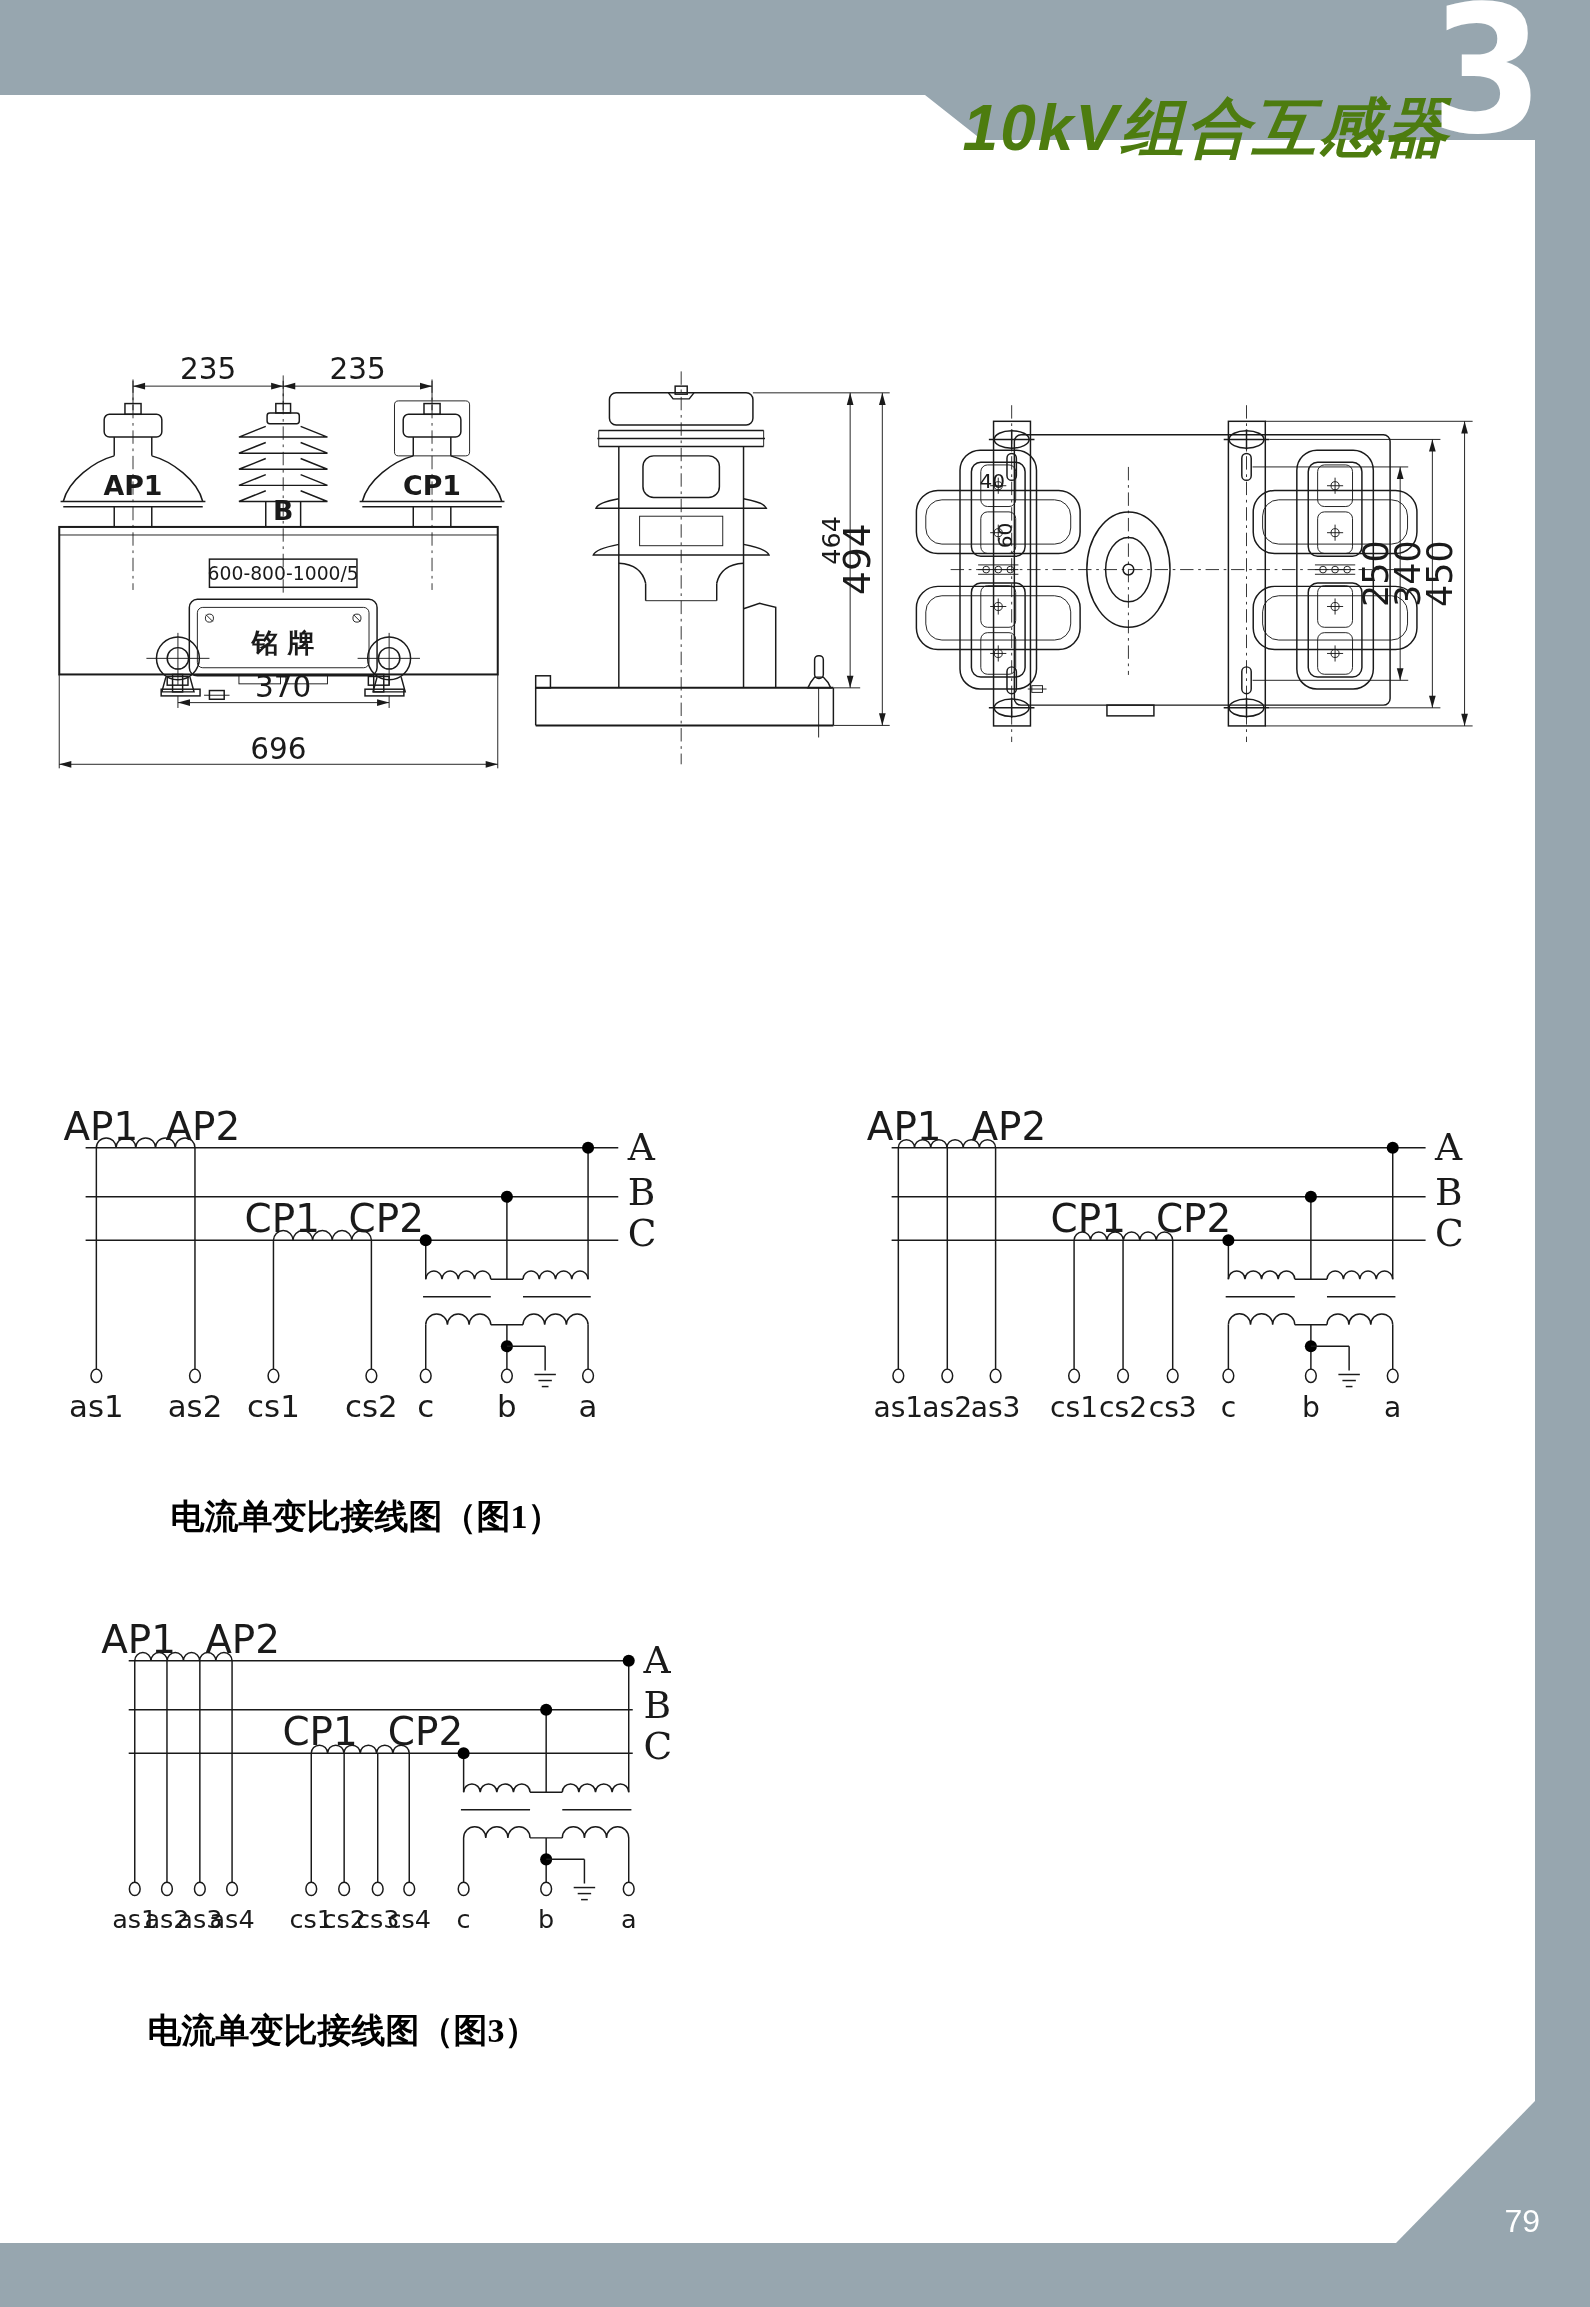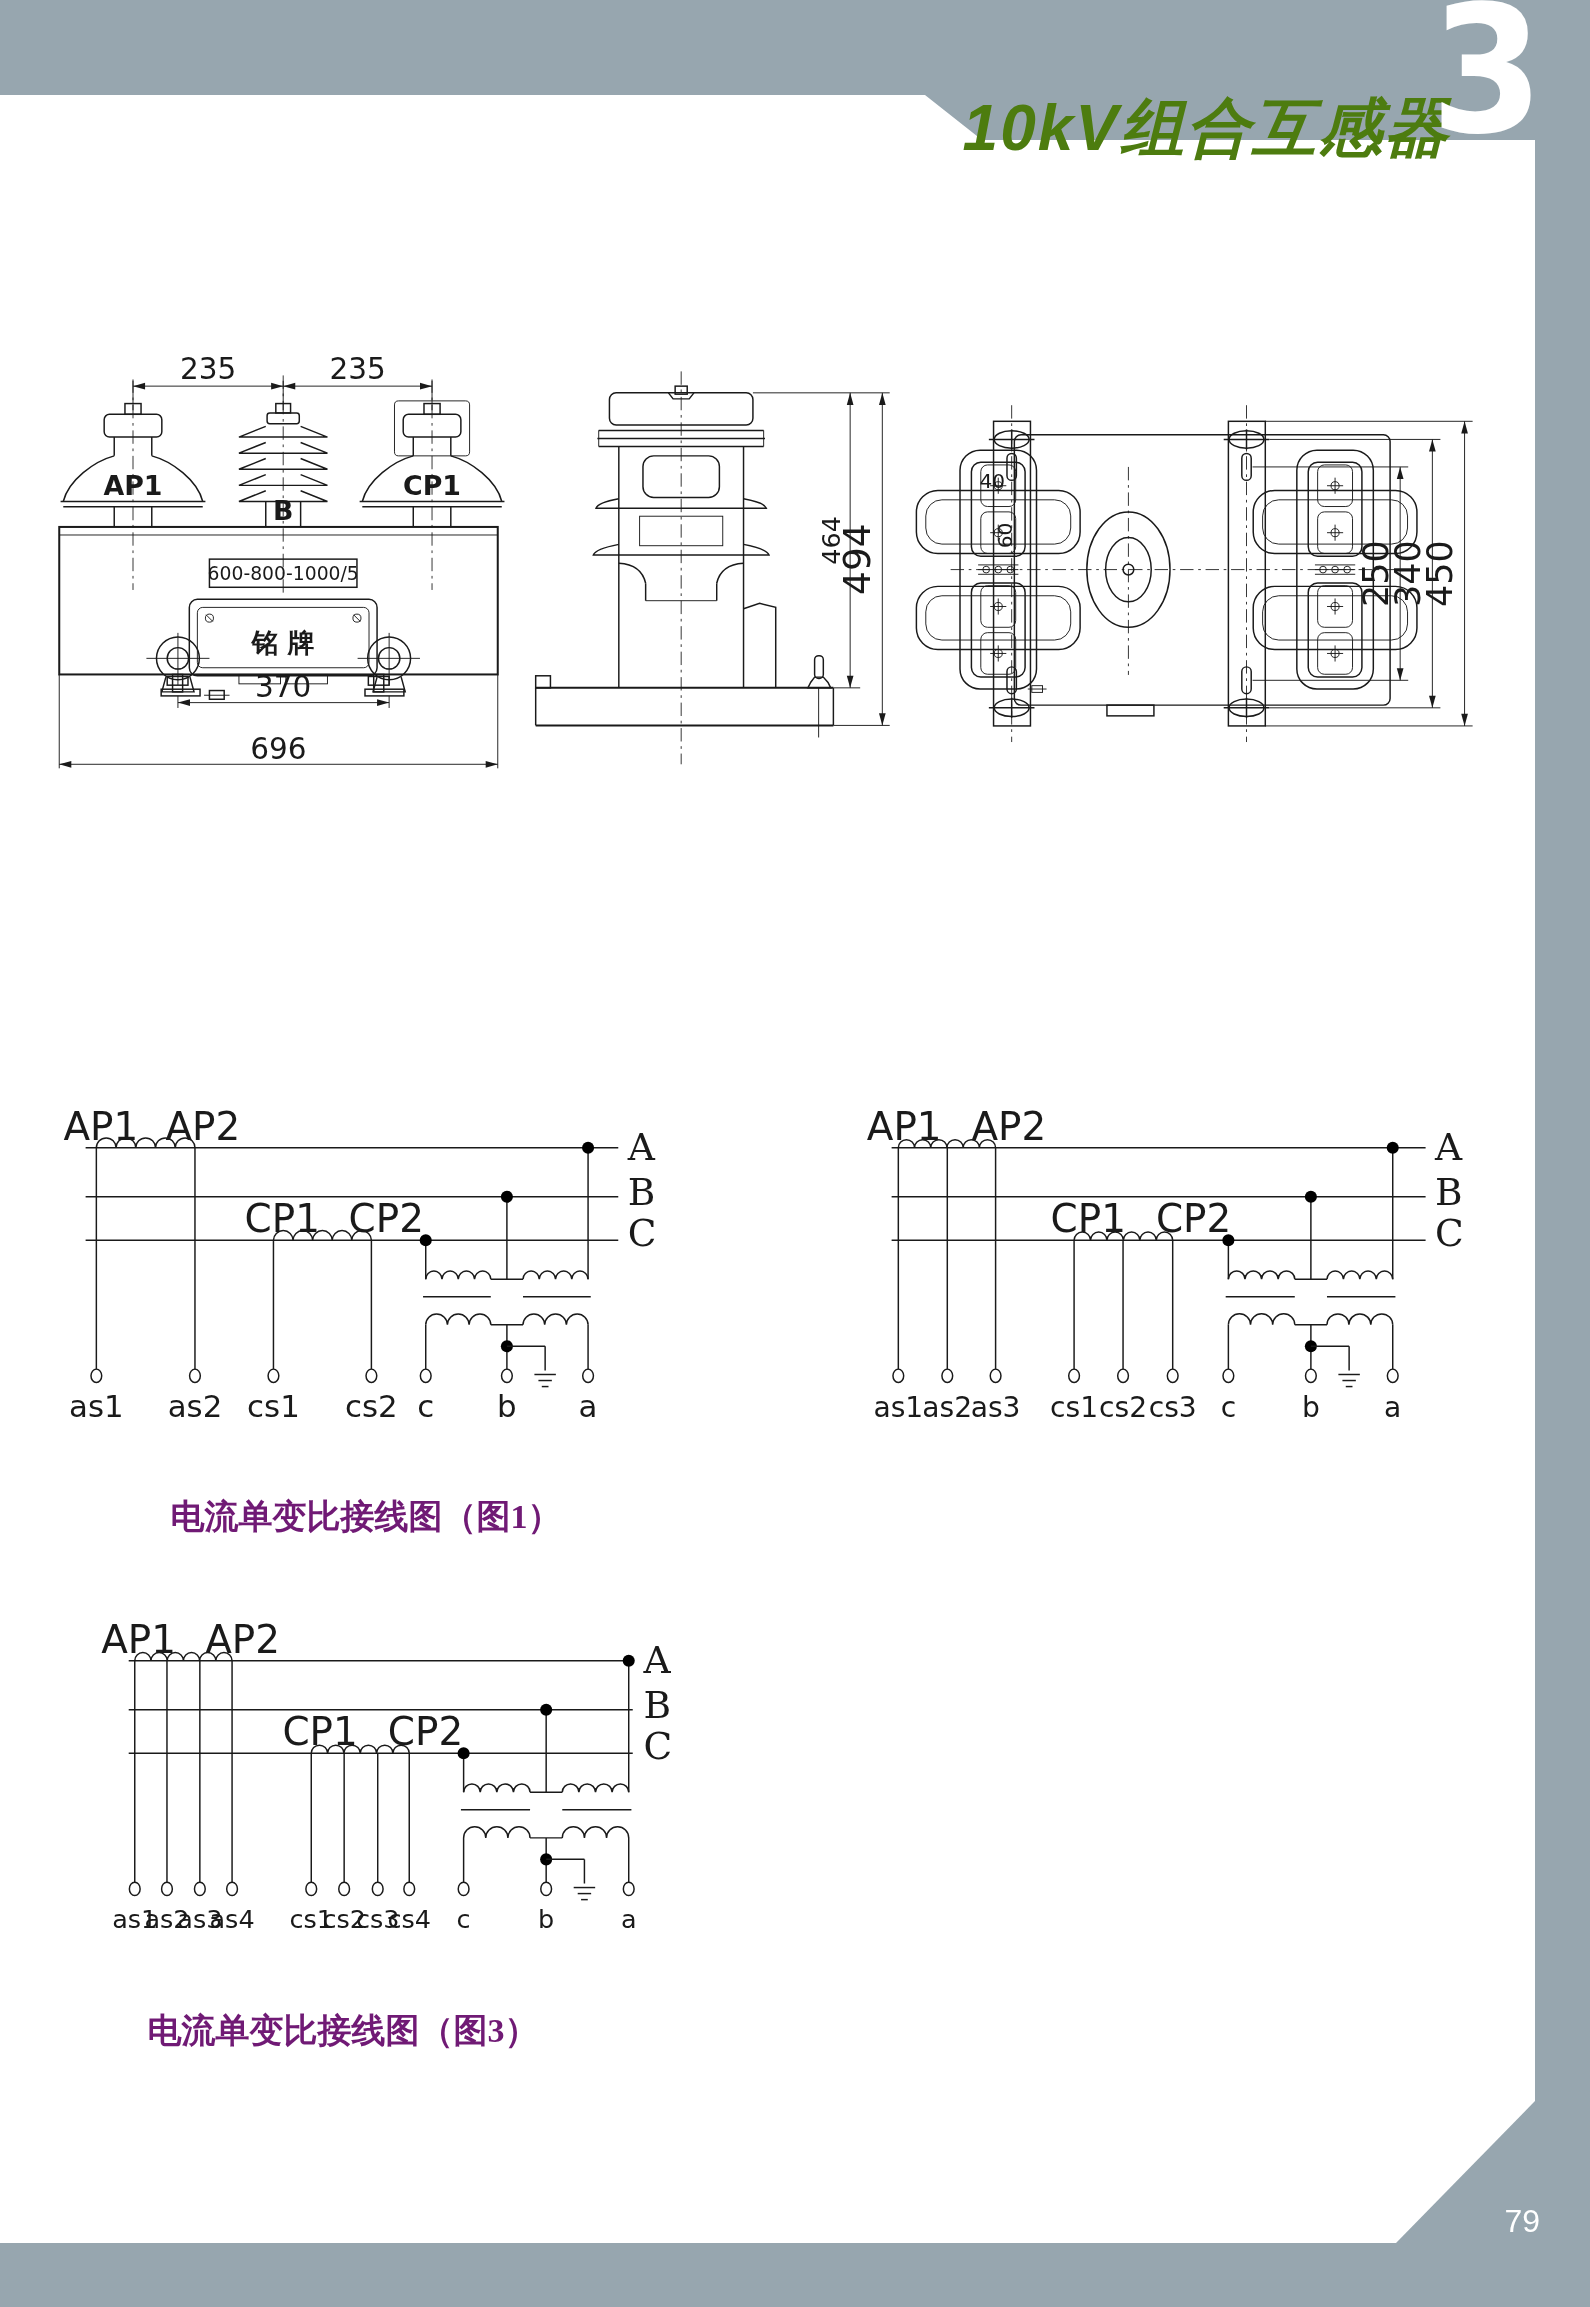--- a/index.html
+++ b/index.html
@@ -27,21 +27,21 @@
   .s2{stroke:#1a1a1a;stroke-width:2.2;fill:none;}
   .s3{stroke:#1a1a1a;stroke-width:3;fill:none;}
   .dash{stroke:#1a1a1a;stroke-width:1.3;fill:none;stroke-dasharray:20 7 4 7;}
   .ar{fill:#1a1a1a;stroke:none;}
   .dot{fill:#000;stroke:none;}
   text{fill:#1a1a1a;}
   .cad{font-family:"DejaVu Sans",sans-serif;font-weight:400;}
   .bold{font-family:"DejaVu Sans",sans-serif;font-weight:700;}
   .serif{font-family:"DejaVu Serif","Liberation Serif",serif;}
   .caption{position:absolute;text-align:center;font-family:"Liberation Serif","DejaVu Serif",serif;
-           font-weight:700;font-size:34px;color:#701a75;white-space:nowrap;}
+           font-weight:700;font-size:34px;color:#000000;white-space:nowrap;}
 </style>
 </head>
 <body>
 
 <div class="page">
 
   <div class="band-top"></div>
   <div class="strip-right"></div>
   <div class="corner-diag"></div>
   <div class="band-bottom"></div>

